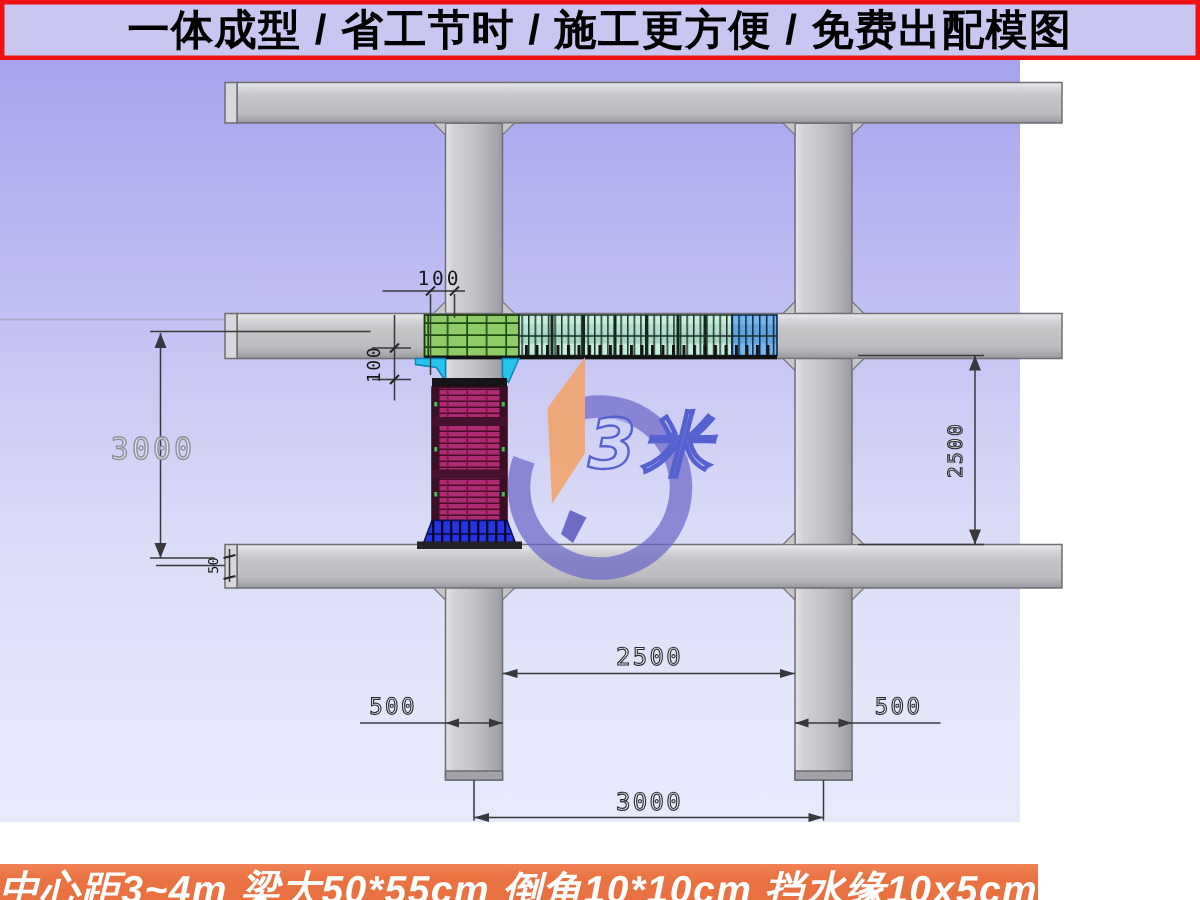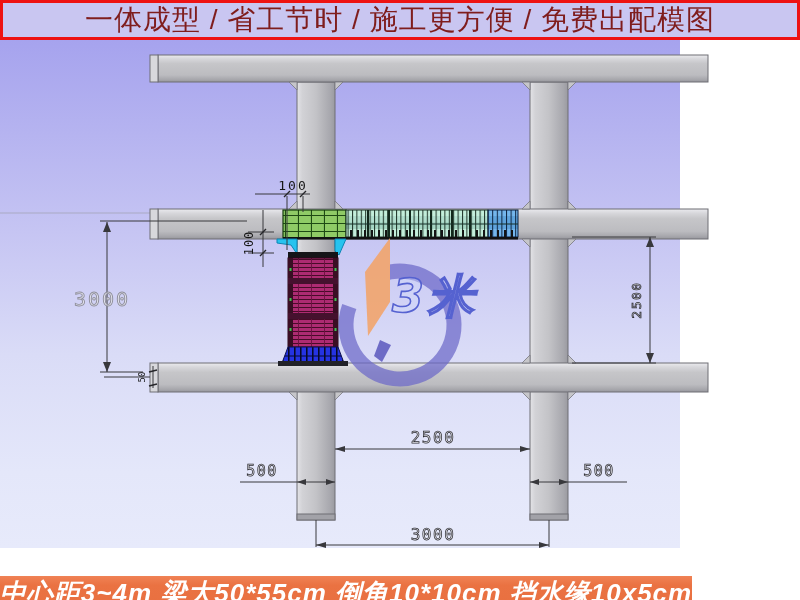--- a/index.html
+++ b/index.html
@@ -4,21 +4,21 @@
 <style>
   html,body{margin:0;padding:0;}
   body{width:800px;height:600px;overflow:hidden;font-family:"Liberation Sans",sans-serif;background:#fff;}
   .stage{position:relative;width:800px;height:600px;}
   .banner{
     box-sizing:border-box;position:absolute;left:0;top:0;width:800px;height:40px;
     background:#c9c6f1;border:3px solid #ee1212;
     display:flex;align-items:center;justify-content:center;
   }
   .banner span{
-    font-size:28px;font-weight:normal;color:#7f1d1d;letter-spacing:1px;
+    font-size:28px;font-weight:bold;color:#000000;letter-spacing:1px;
     font-family:"Liberation Sans",sans-serif;white-space:nowrap;
   }
   .canvas{
     position:absolute;left:0;top:40px;width:680px;height:508px;
     background:linear-gradient(180deg,#a6a3ee 0%,#b5b3f0 18%,#c6c5f3 38%,#dadcf7 62%,#e4e7fa 85%,#e7eafb 100%);
   }
   .canvas svg{position:absolute;left:0;top:0;}
   .footer{
     box-sizing:border-box;position:absolute;left:0;top:576px;width:692px;height:52px;
     background:linear-gradient(180deg,#f08255 0%,#ea7242 18%,#e76e3e 100%);

